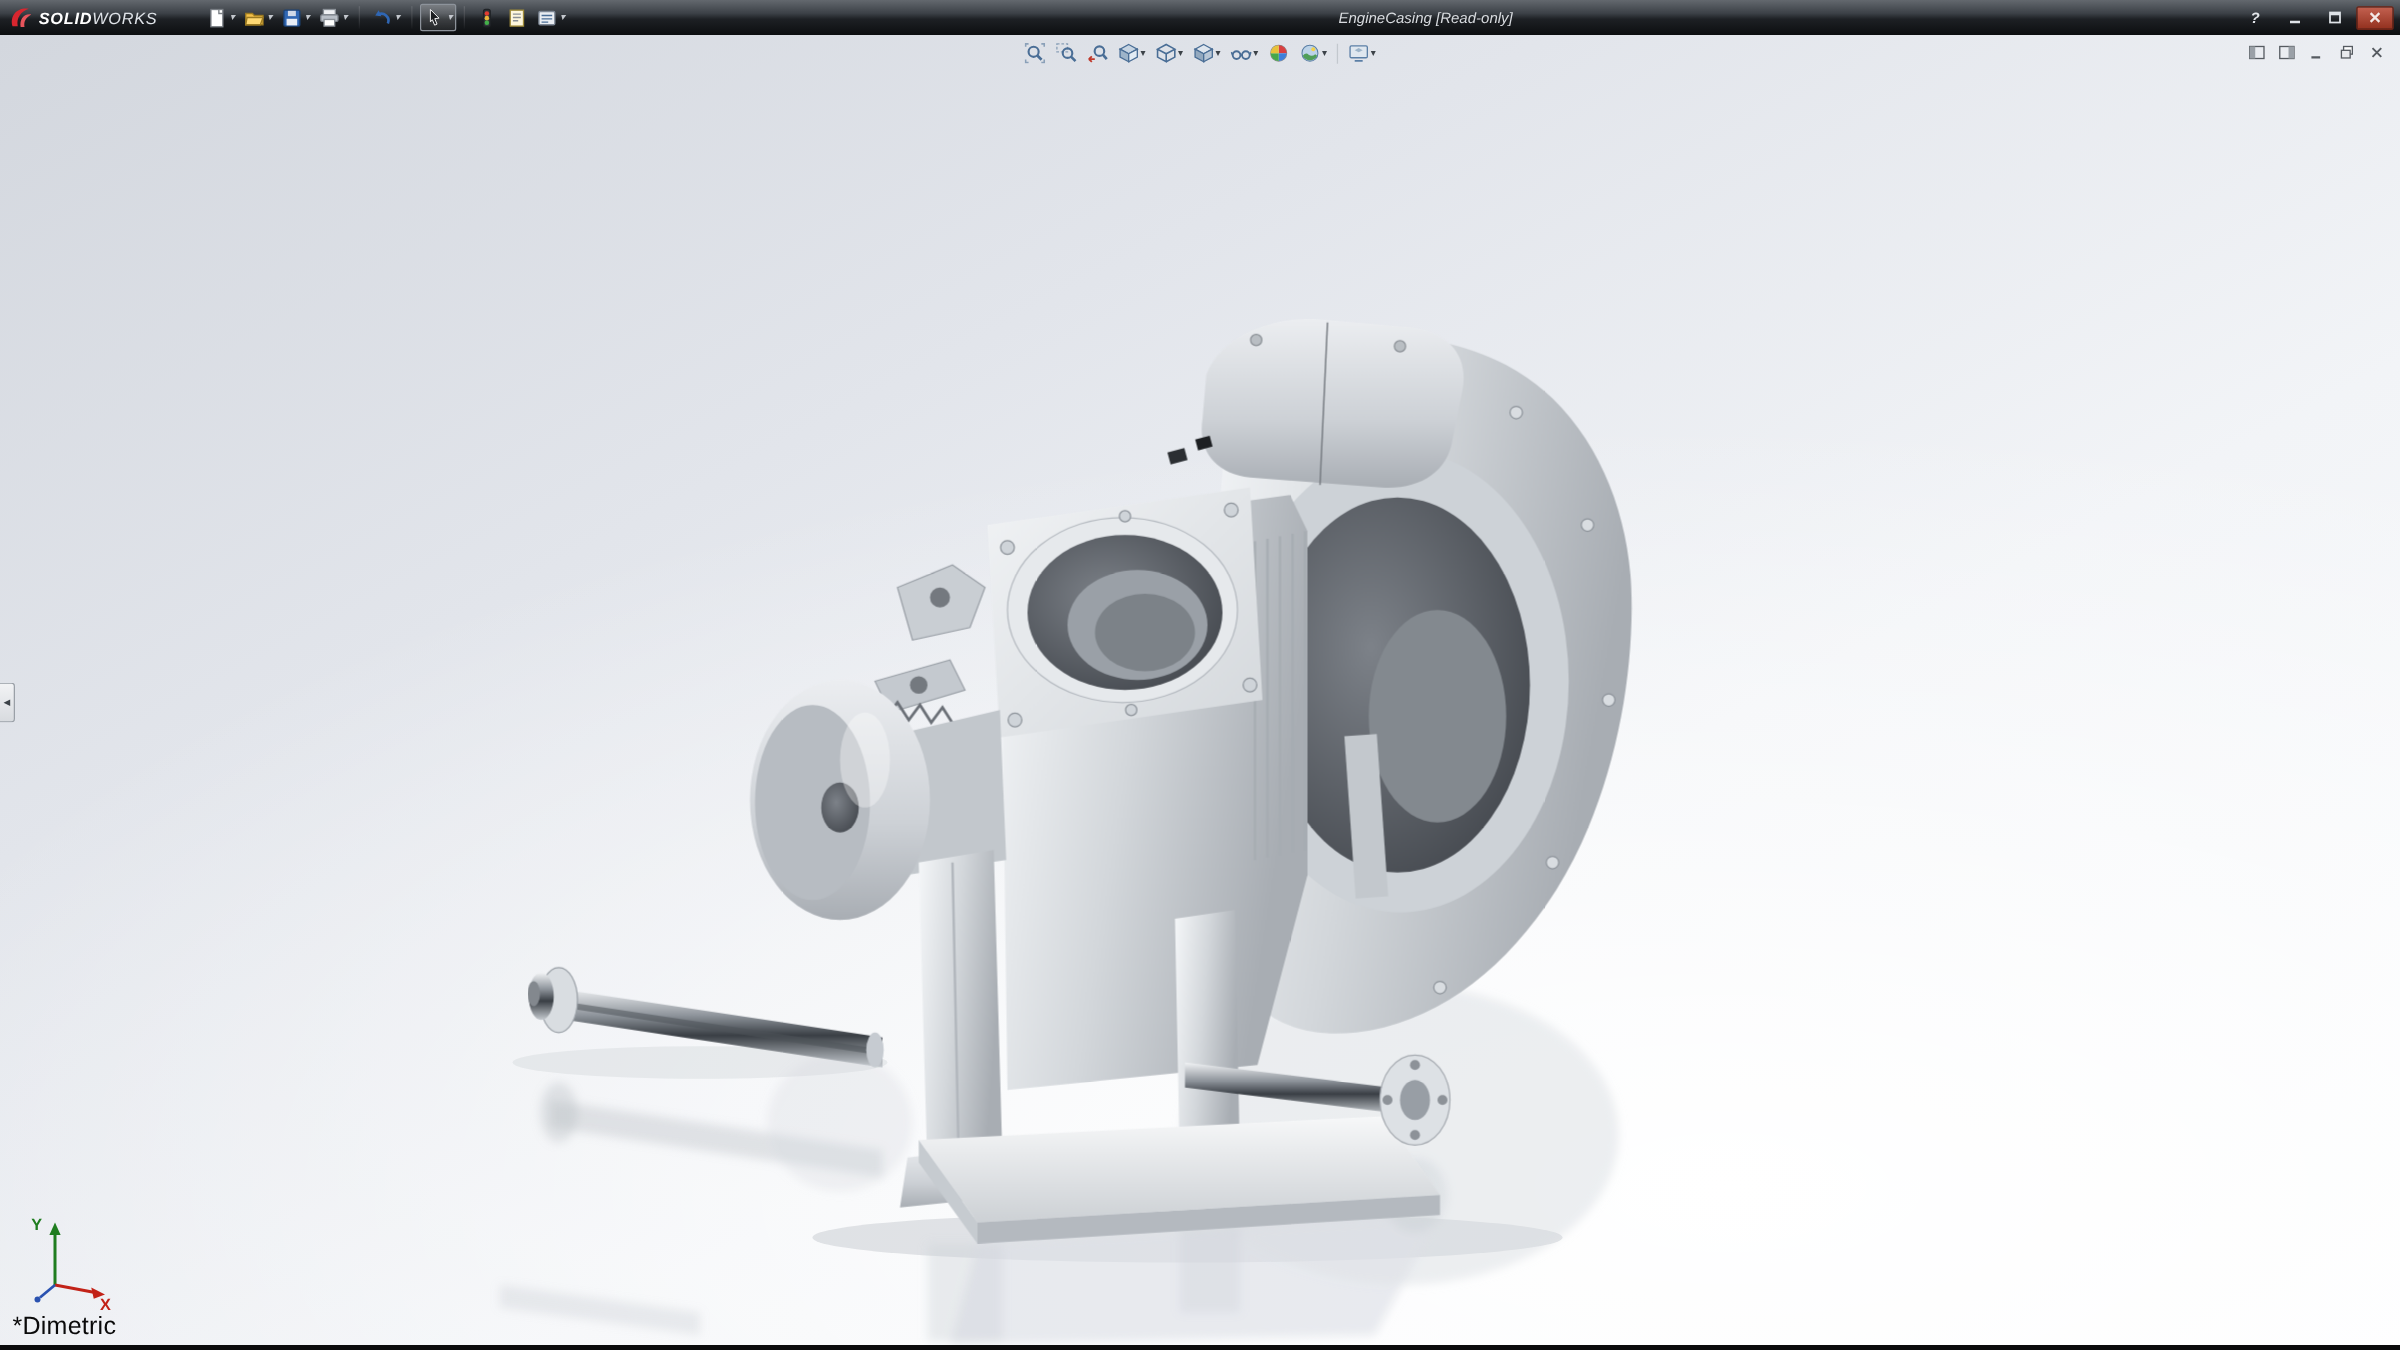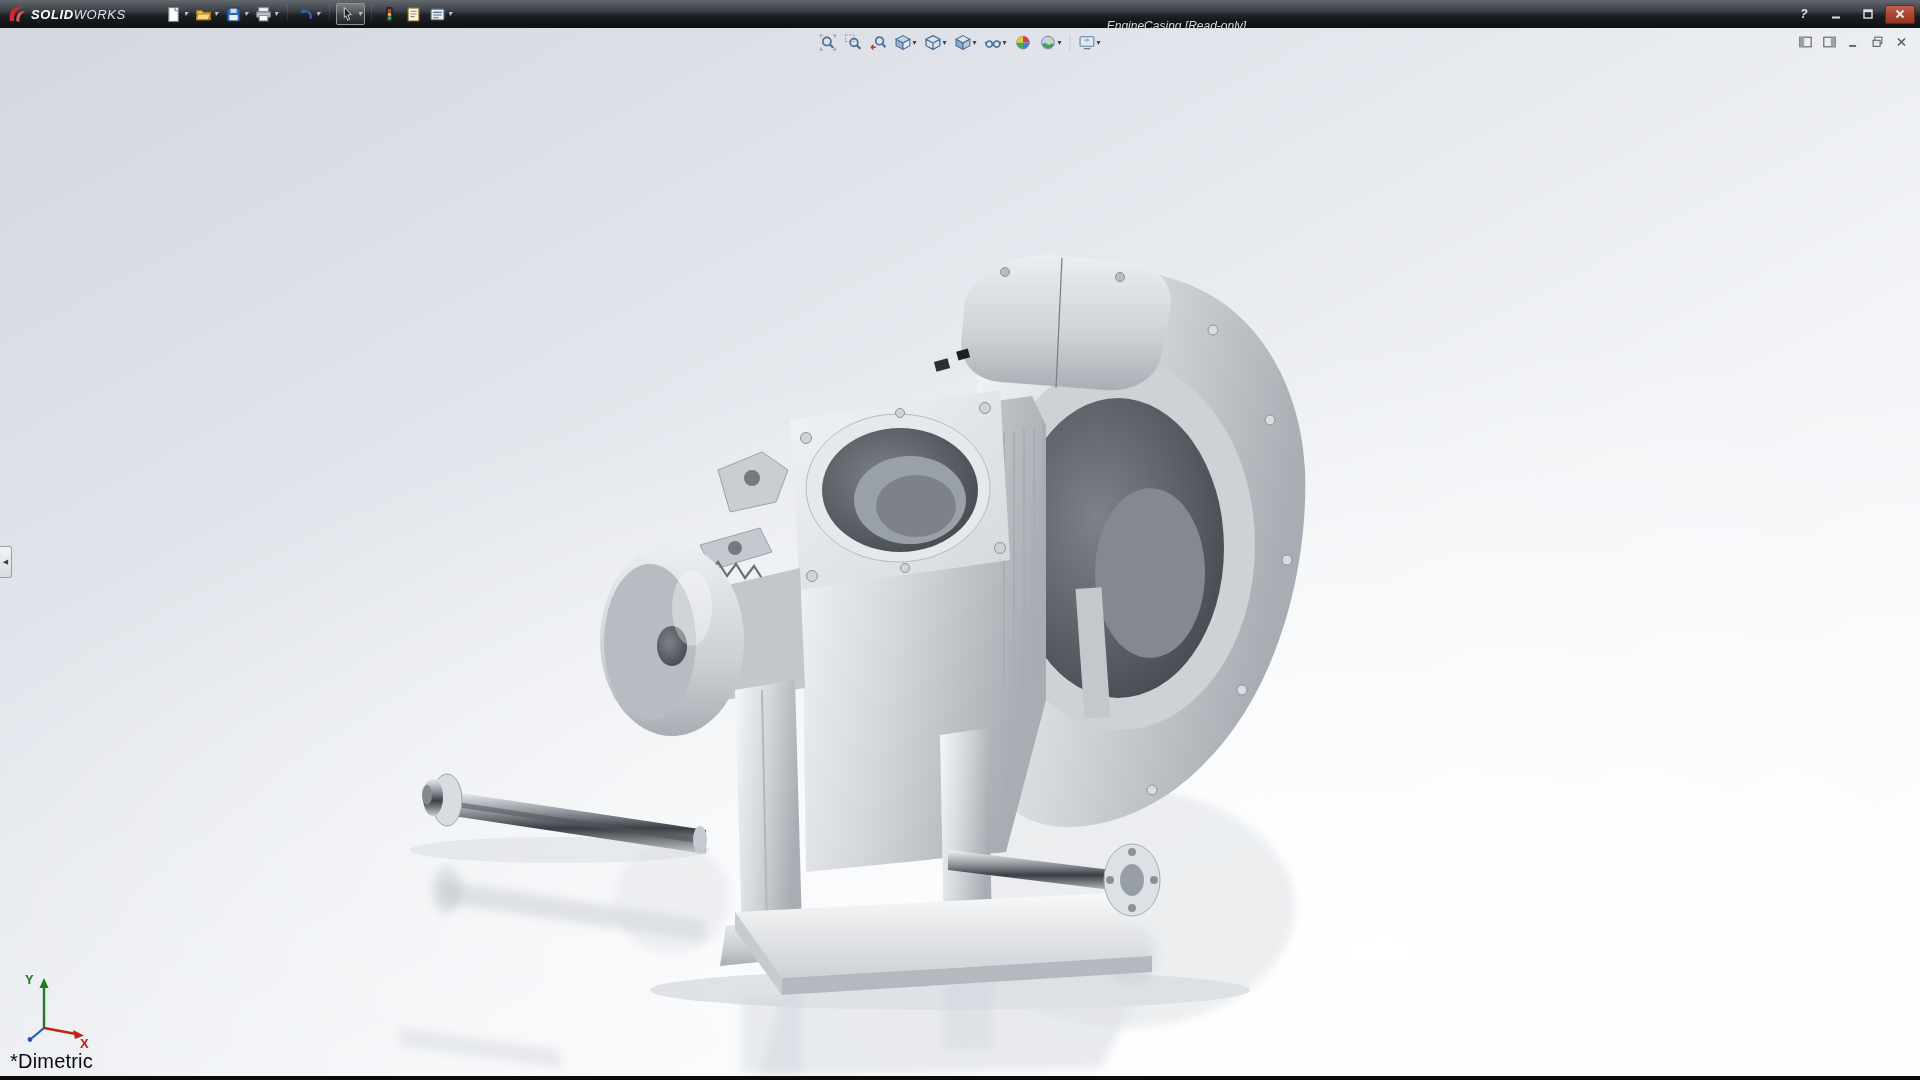--- a/index.html
+++ b/index.html
@@ -18,22 +18,22 @@
   .brand-text .b1 { font-weight:bold; }
   .brand-text .b2 { font-weight:normal; color:#dfe3e8; }
 
   .main-toolbar { display:flex; align-items:center; gap:1px; margin-left:28px; height:100%; }
   .tb-btn { display:flex; align-items:center; height:22px; padding:1px 2px; border-radius:2px; border:1px solid transparent; }
   .tb-btn.active { border:1px solid #8d939b; background:linear-gradient(rgba(255,255,255,.22),rgba(255,255,255,.08)); }
   .dd { font-size:8px; color:#c3c7cd; margin-left:2px; line-height:1; }
   .tb-sep { width:1px; height:18px; margin:0 5px; background:linear-gradient(#666a70,#17191c); }
 
   .doc-title {
-    position:absolute; left:59.4%; top:12px; transform:translateX(-50%);
-    height:28px; line-height:28px; font-size:12px; color:#d8dbdf; white-space:nowrap;margin-left:36px;
+    position:absolute; left:59.4%; top:0; transform:translateX(-50%);
+    height:28px; line-height:28px; font-size:12px; color:#d8dbdf; white-space:nowrap;
   }
 
   .app-controls { margin-left:auto; display:flex; align-items:center; gap:2px; padding-right:5px; }
   .win-btn { width:30px; height:19px; display:flex; align-items:center; justify-content:center; border-radius:2px; }
   .win-btn.help { color:#e3e6ea; font-size:12px; font-weight:bold; }
   .win-btn.close { background:linear-gradient(#c2604f,#93311f); border:1px solid #6e2315; }
 
   
   .viewport {
     position:absolute; top:28px; left:0; width:1920px; height:1048px;

